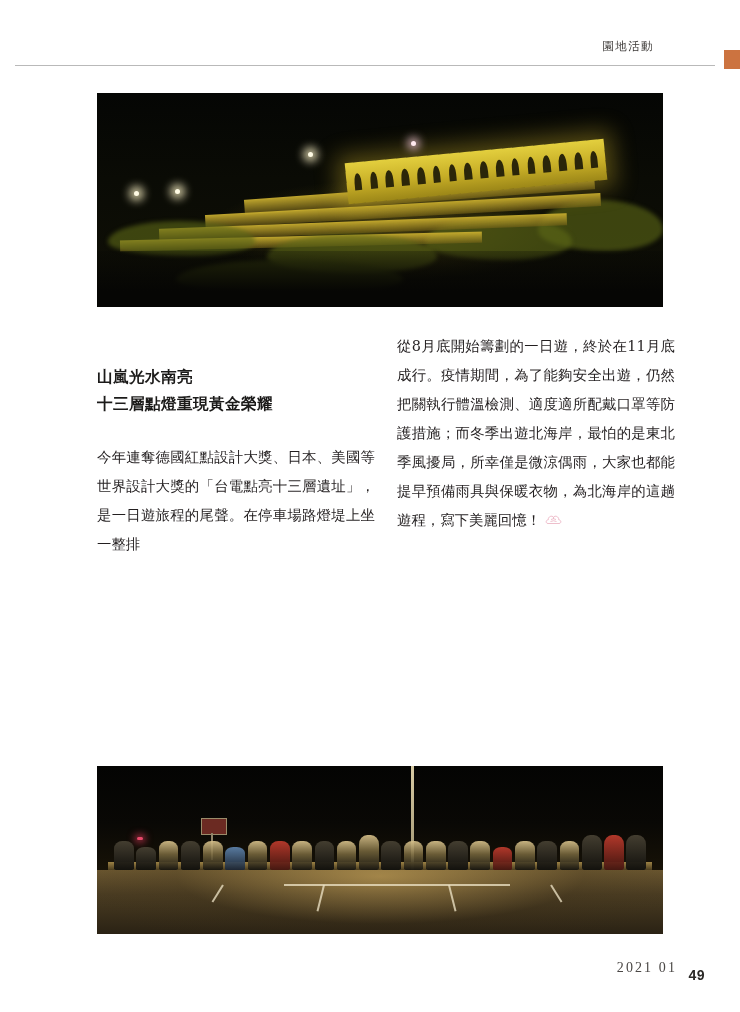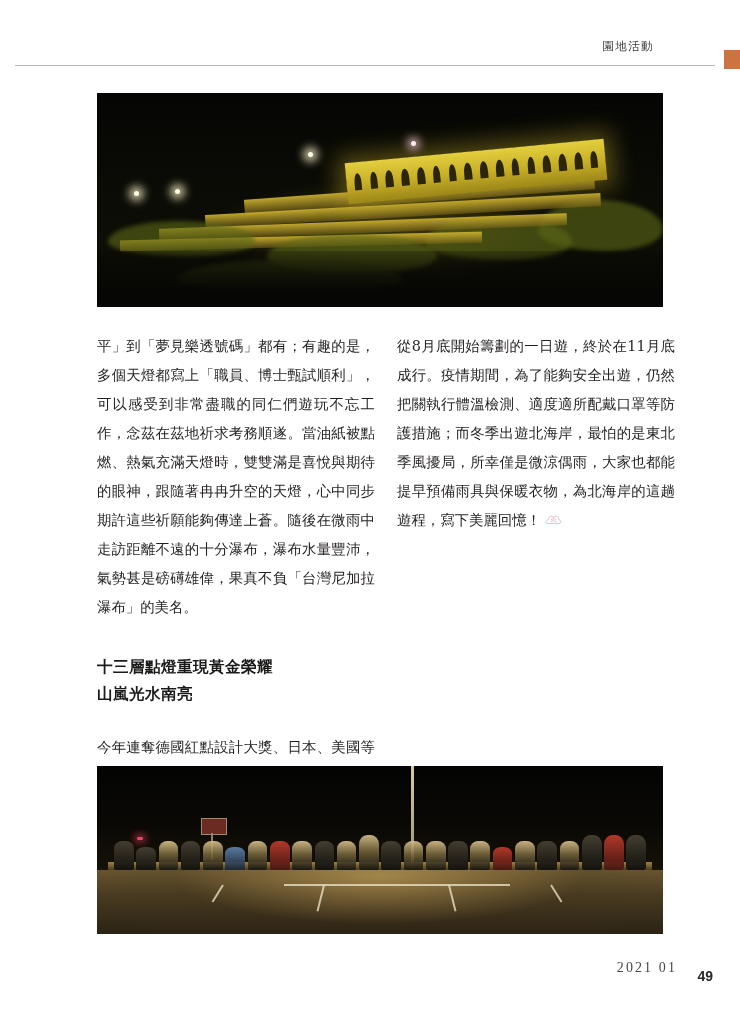--- a/index.html
+++ b/index.html
@@ -269,23 +269,23 @@
     right: 63px;
     top: 4px;
     font-family: Liberation Serif, serif;
     font-size: 14px;
     letter-spacing: 2.1px;
     color: #4a4745;
     white-space: nowrap;
   }
   .footer-pagenum {
     position: absolute;
-    right: 27px;
+    right: 35px;
     top: 12px;
-    font-family: Liberation Sans, sans-serif;
+    font-family: Liberation Mono, monospace;
     font-weight: bold;
     font-size: 14px;
     color: #2b2927;
   }
 </style>
 </head>
 <body>
 
 <div class="page-header">
   <div class="header-title">園地活動</div>
@@ -333,25 +333,24 @@
     <div class="lamp l1"></div>
     <div class="lamp l2"></div>
     <div class="lamp l3"></div>
     <div class="lamp l4"></div>
 
     <div class="dark-fg"></div>
   </div>
 </div>
 
 <div class="col col-left">
-  <p class="para">平」到「夢見樂透號碼」都有；有趣的是，多個天燈都寫上「職員、博士甄試順利」，可以感受到非常盡職的同仁們遊玩不忘工作，念茲在茲地祈求考務順遂。當油紙被點燃、熱氣充滿天燈時，雙雙滿是喜悅與期待的眼神，跟隨著冉冉升空的天燈，心中同步期許這些祈願能夠傳達上蒼。隨後在微雨中走訪距離不遠的十分瀑布，瀑布水量豐沛，氣勢甚是磅礡雄偉，果真不負「台灣尼加拉瀑布」的美名。</p>
 
   <div class="heading-block">
+    <h2 class="section-heading">山嵐光水南亮</h2>
     <h2 class="section-heading">十三層點燈重現黃金榮耀</h2>
-    <h2 class="section-heading">山嵐光水南亮</h2>
   </div>
 
   <p class="para after-heading">今年連奪德國紅點設計大獎、日本、美國等世界設計大獎的「台電點亮十三層遺址」，是一日遊旅程的尾聲。在停車場路燈堤上坐一整排</p>
 </div>
 
 <div class="col col-right">
   <p class="para">
     <span>從8月底開始籌劃的一日遊，終於在11月底成行。疫情期間，為了能夠安全出遊，仍然把關執行體溫檢測、適度適所配戴口罩等防護措施；而冬季出遊北海岸，最怕的是東北季風擾局，所幸僅是微涼偶雨，大家也都能提早預備雨具與保暖衣物，為北海岸的這趟遊程，寫下美麗回憶！</span><span class="endmark"><svg viewBox="0 0 34 26" width="17" height="13" aria-hidden="true">
         <g fill="none" stroke="#e8a9bb" stroke-width="1.5">
           <path d="M6 19 C1 19 1 12 6.5 11.6 C6 5 14 2 17 6.5 C20 2 28 5 27.5 11.6 C33 12 33 19 28 19 Z"></path>

